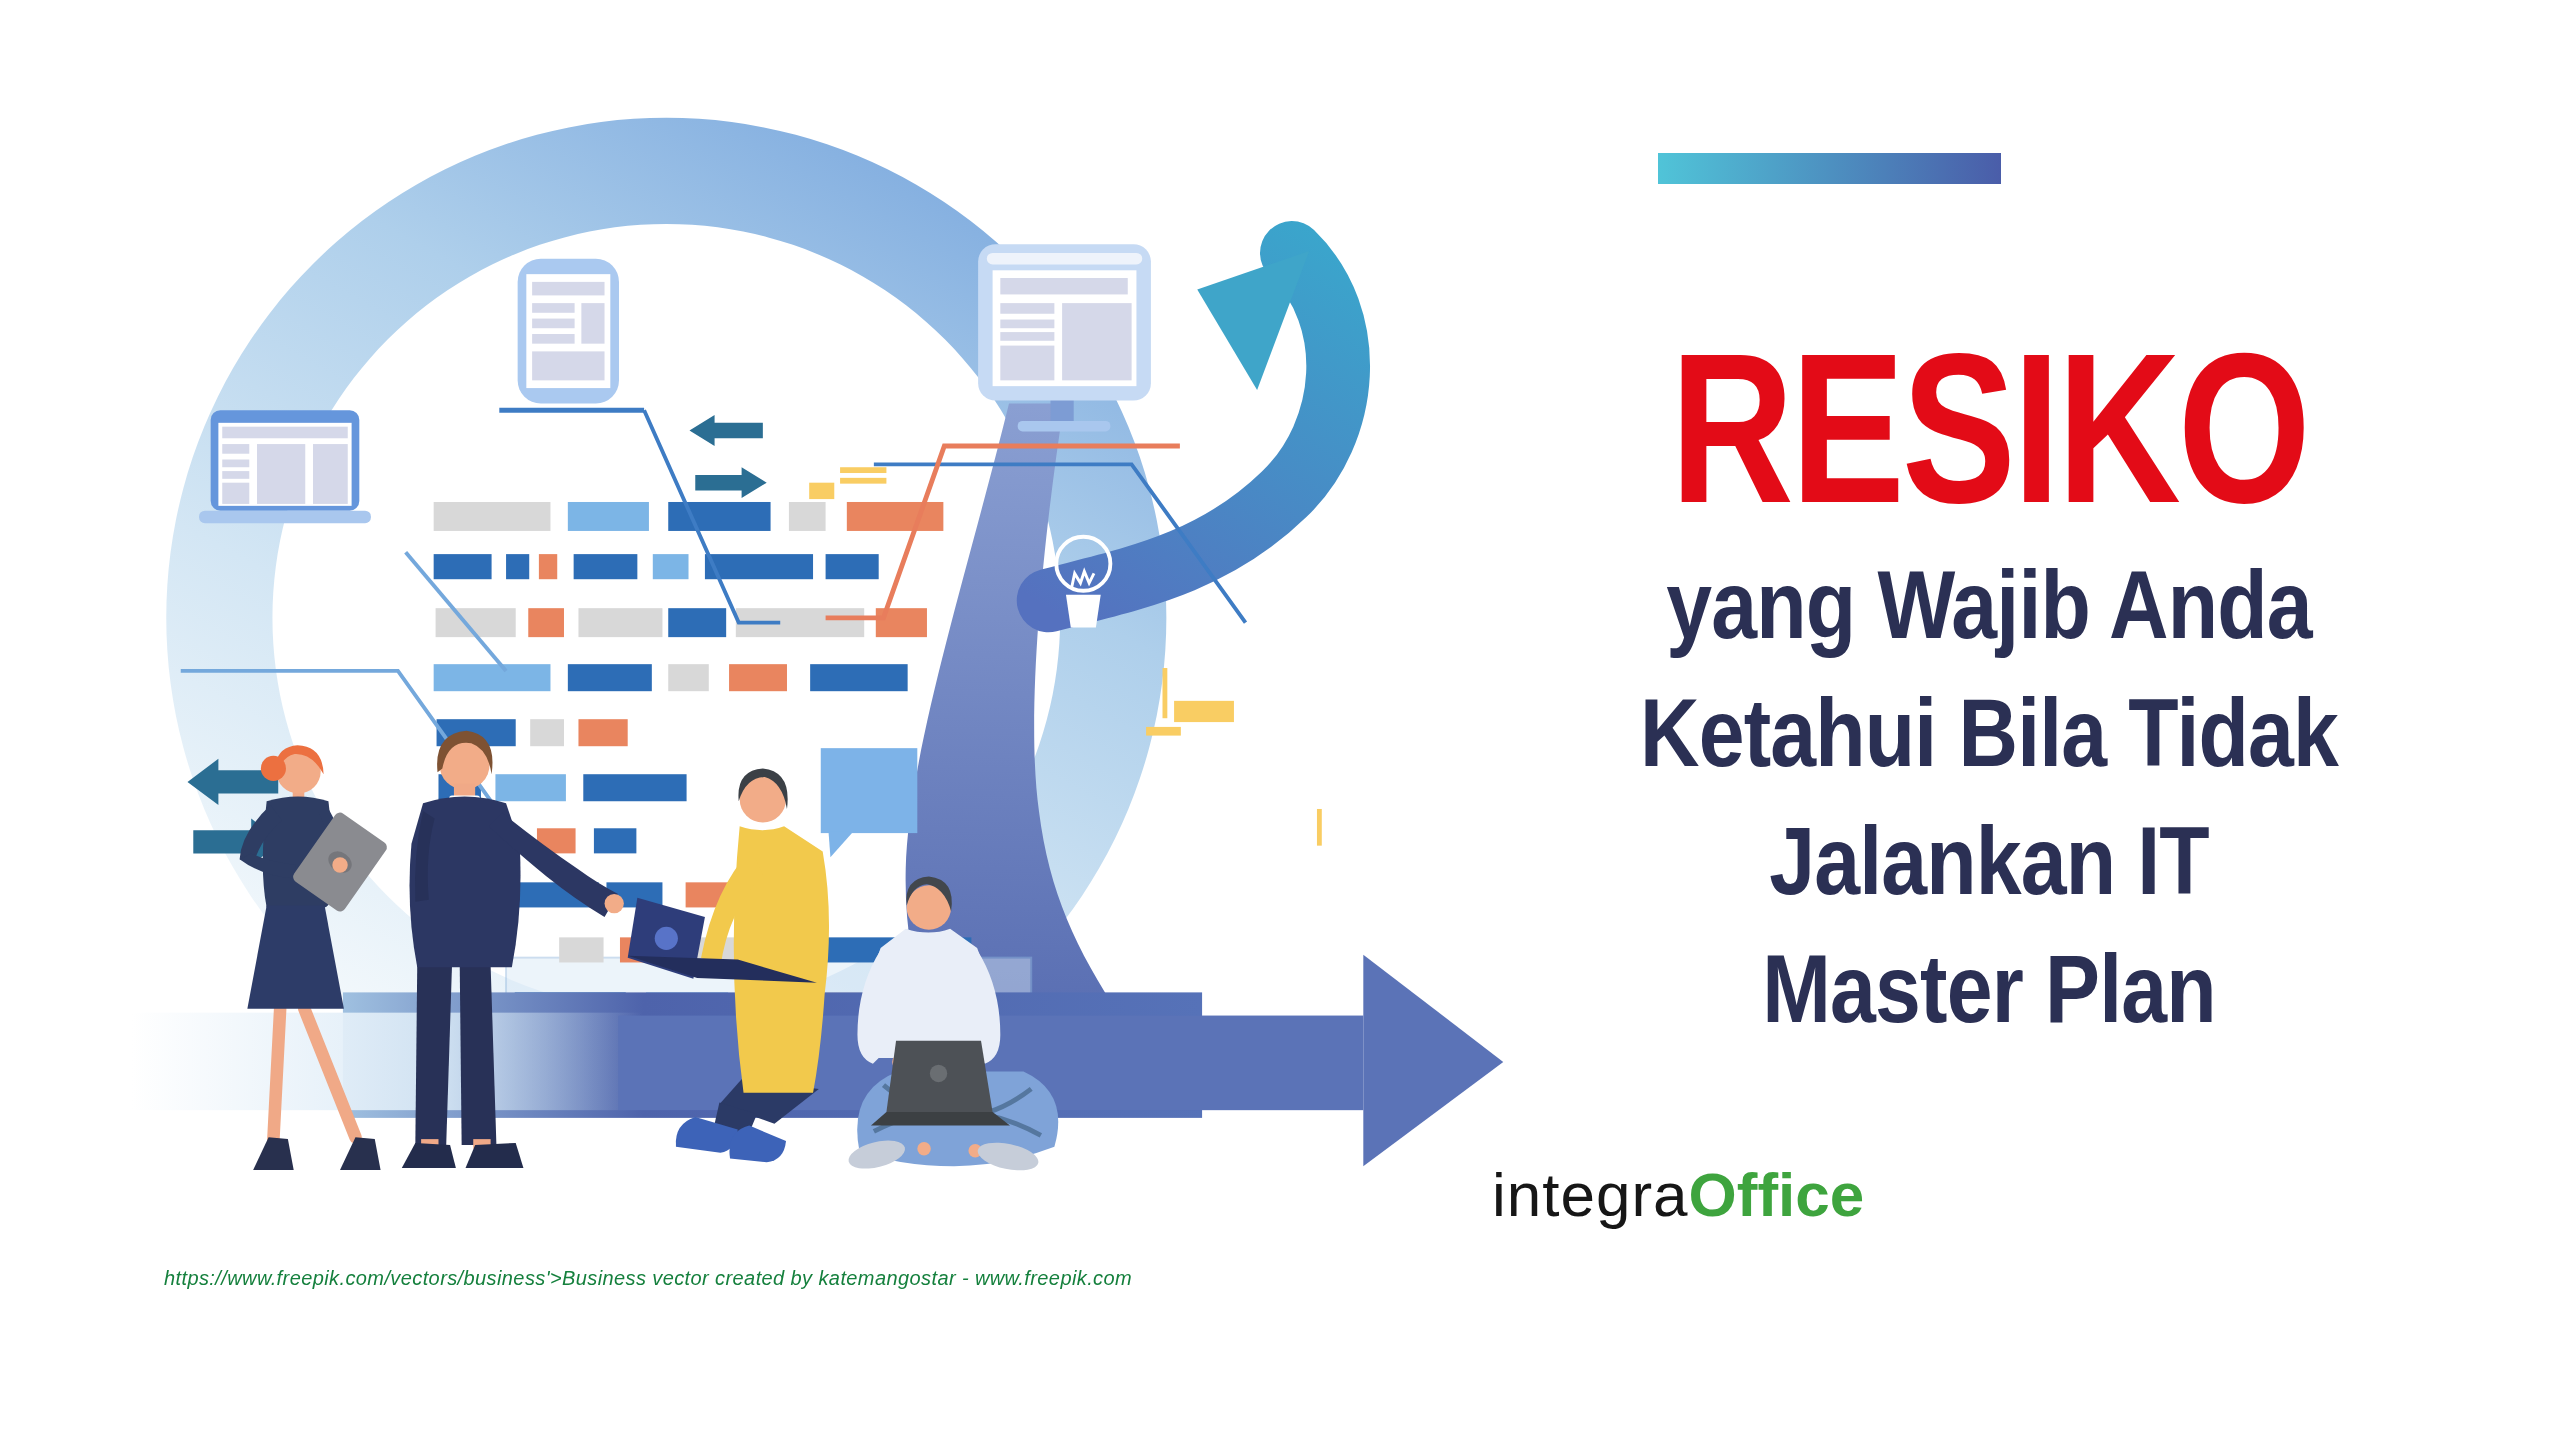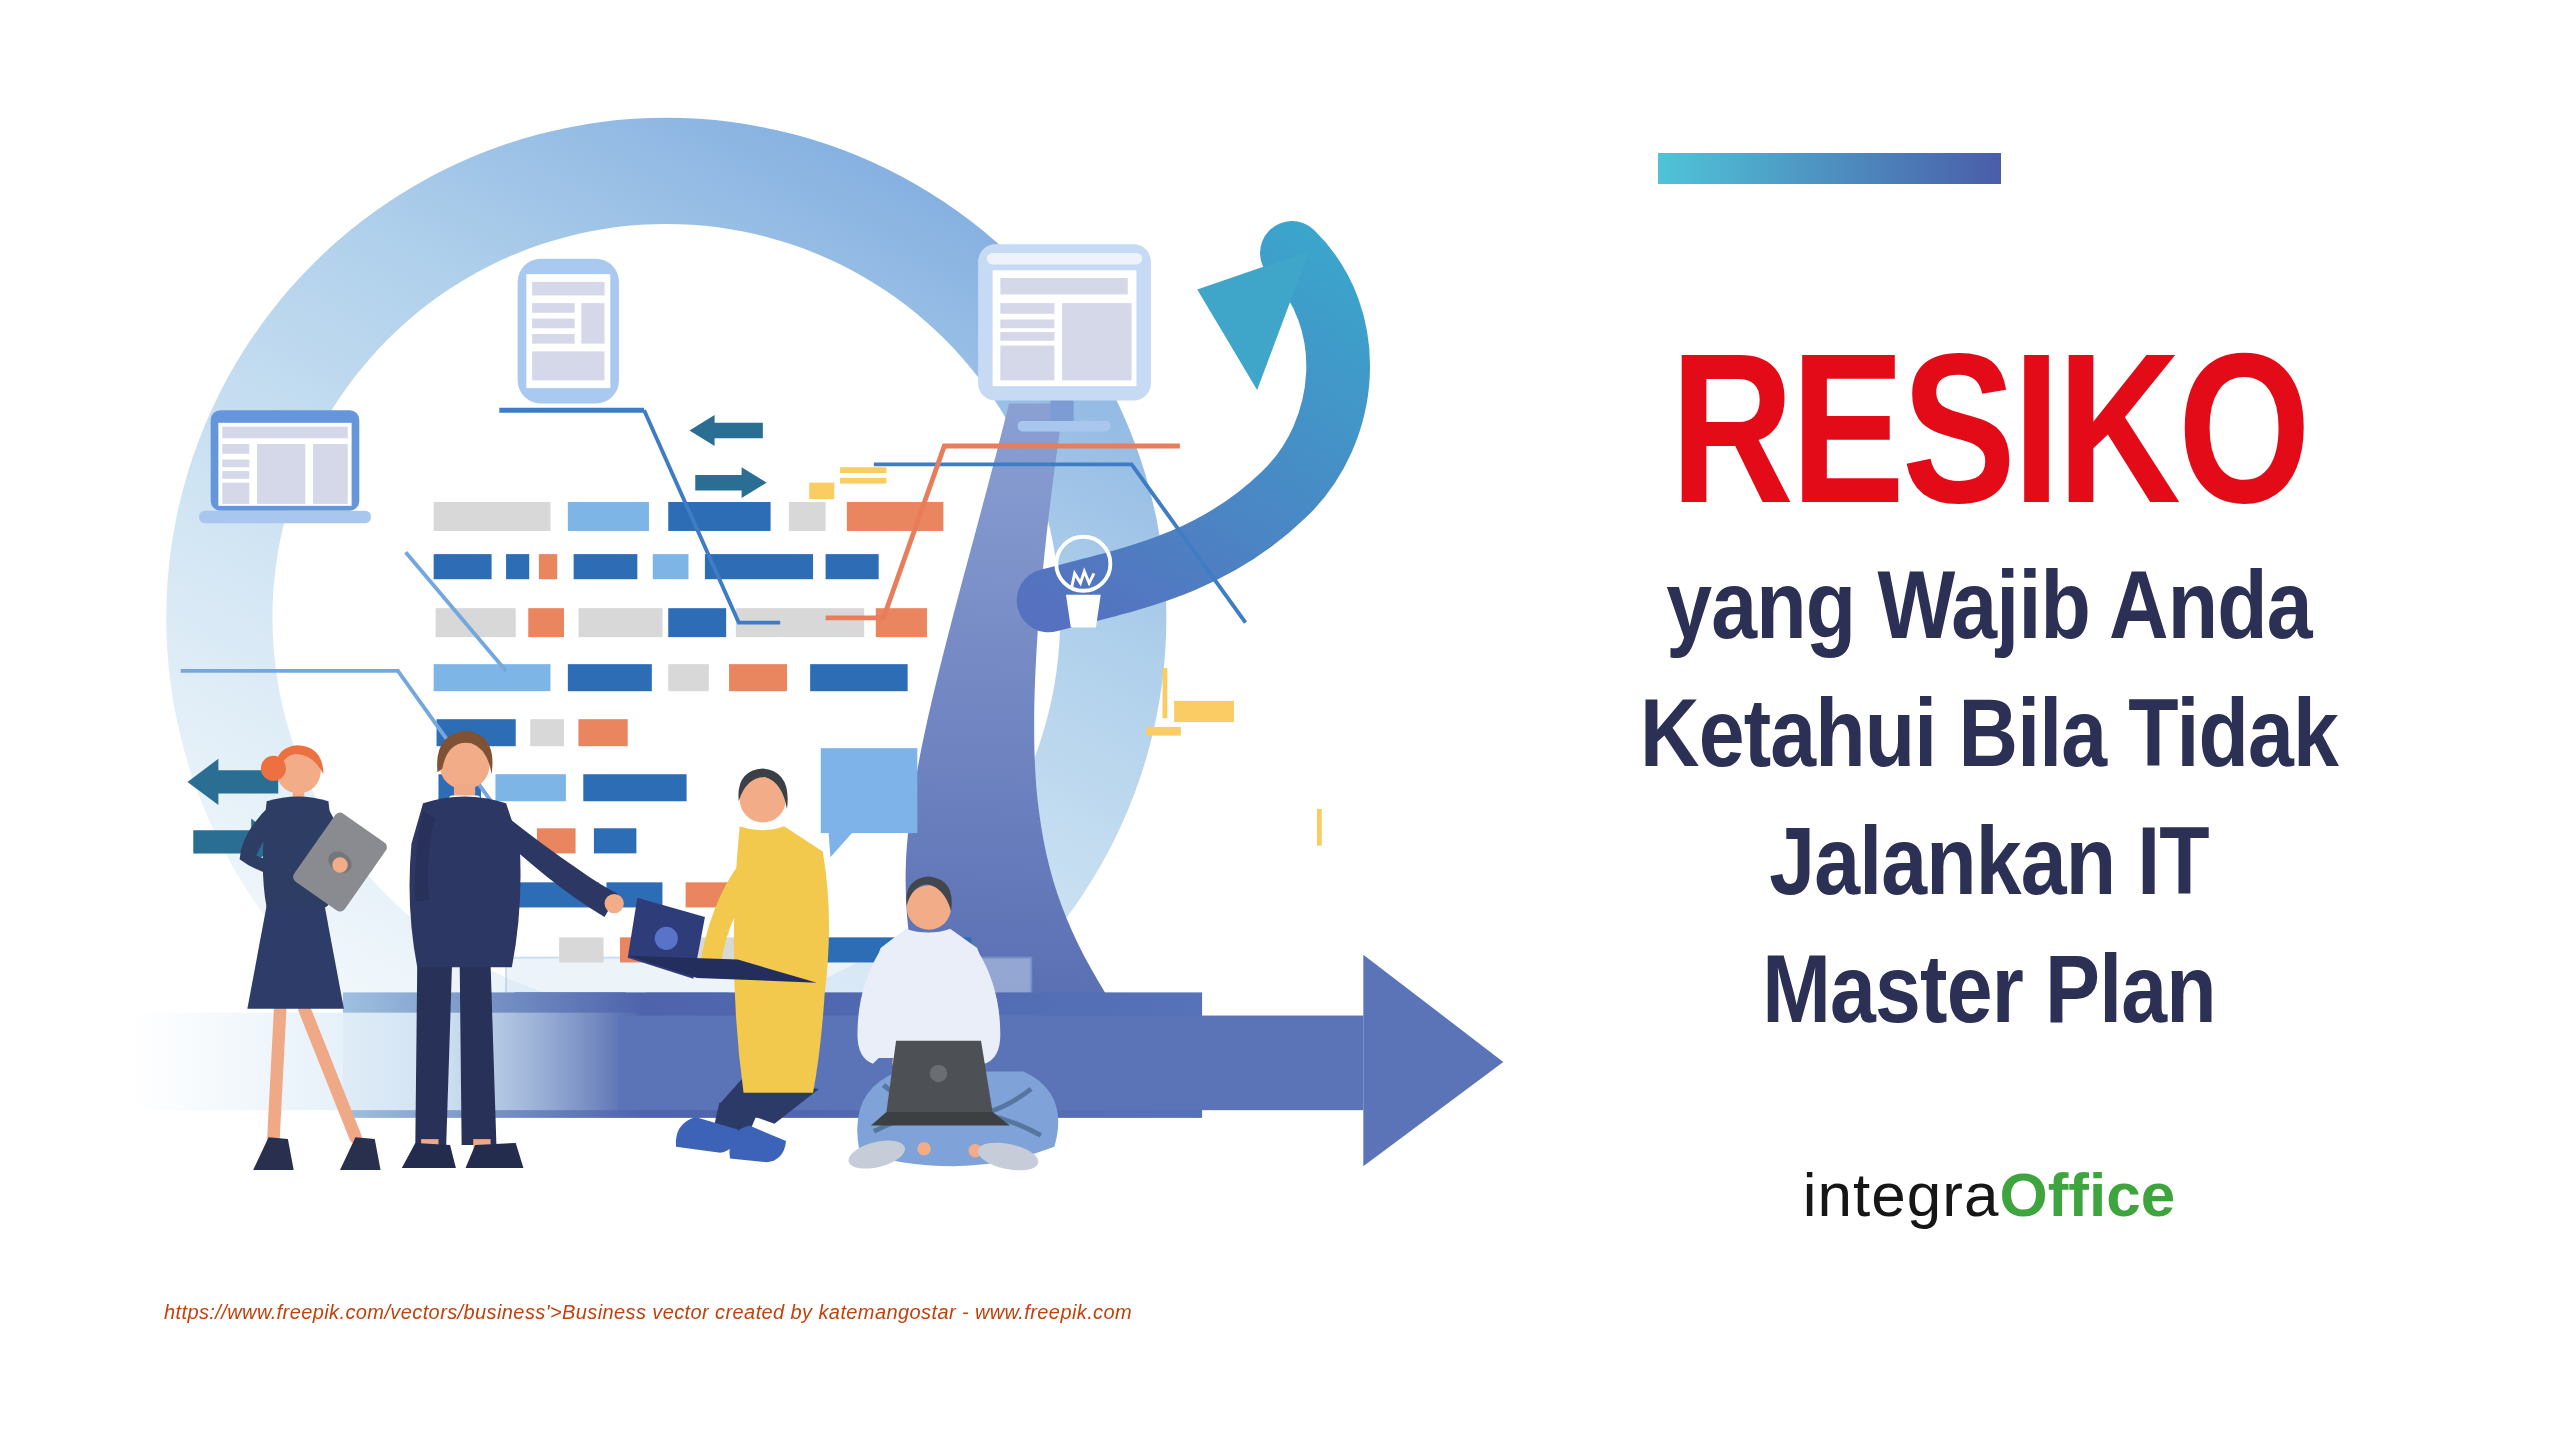--- a/index.html
+++ b/index.html
@@ -7,26 +7,26 @@
         font-family:"Liberation Sans","DejaVu Sans",sans-serif;padding-left:24px;}
   .illustration{position:absolute;left:0;top:0;width:2576px;height:1449px;}
   .accent-bar{position:absolute;left:1658px;top:153px;width:343px;height:31px;
               background:linear-gradient(90deg,#50c4d8,#4a5da9);}
   .headline{position:absolute;left:1492px;top:321px;width:994px;margin:0;
             font-size:214px;font-weight:bold;line-height:1;text-align:center;
             color:#e30b17;letter-spacing:-3.9px;transform:scaleX(.80);transform-origin:center;}
   .subtitle{position:absolute;left:1492px;top:541px;width:994px;text-align:center;
             font-size:97px;font-weight:bold;line-height:128px;color:#2b3054;
             transform:scaleX(.85);transform-origin:center;letter-spacing:-1px;}
-  .logo{position:absolute;left:1492px;top:1159px;width:994px;text-align:center;
+  .logo{position:absolute;left:1492px;top:1159px;width:994px;text-align:left;
         font-size:62px;white-space:nowrap;}
   .logo-integra{color:#161616;font-weight:normal;letter-spacing:1px;}
   .logo-office{color:#3ea43e;font-weight:bold;}
-  .attribution{position:absolute;left:164px;top:1301px;font-size:20px;font-style:italic;
-               color:#c2410c;letter-spacing:0.4px;}
+  .attribution{position:absolute;left:164px;top:1267px;font-size:20px;font-style:italic;
+               color:#15803d;letter-spacing:0.4px;}
 </style>
 </head>
 <body>
 
 <div class="page">
 
   <svg class="illustration" viewBox="0 0 2668 1501" xmlns="http://www.w3.org/2000/svg">
     <defs>
       <linearGradient id="ringGrad" x1="25%" y1="95%" x2="75%" y2="5%">
         <stop offset="0" stop-color="#f4f9fc"></stop>

